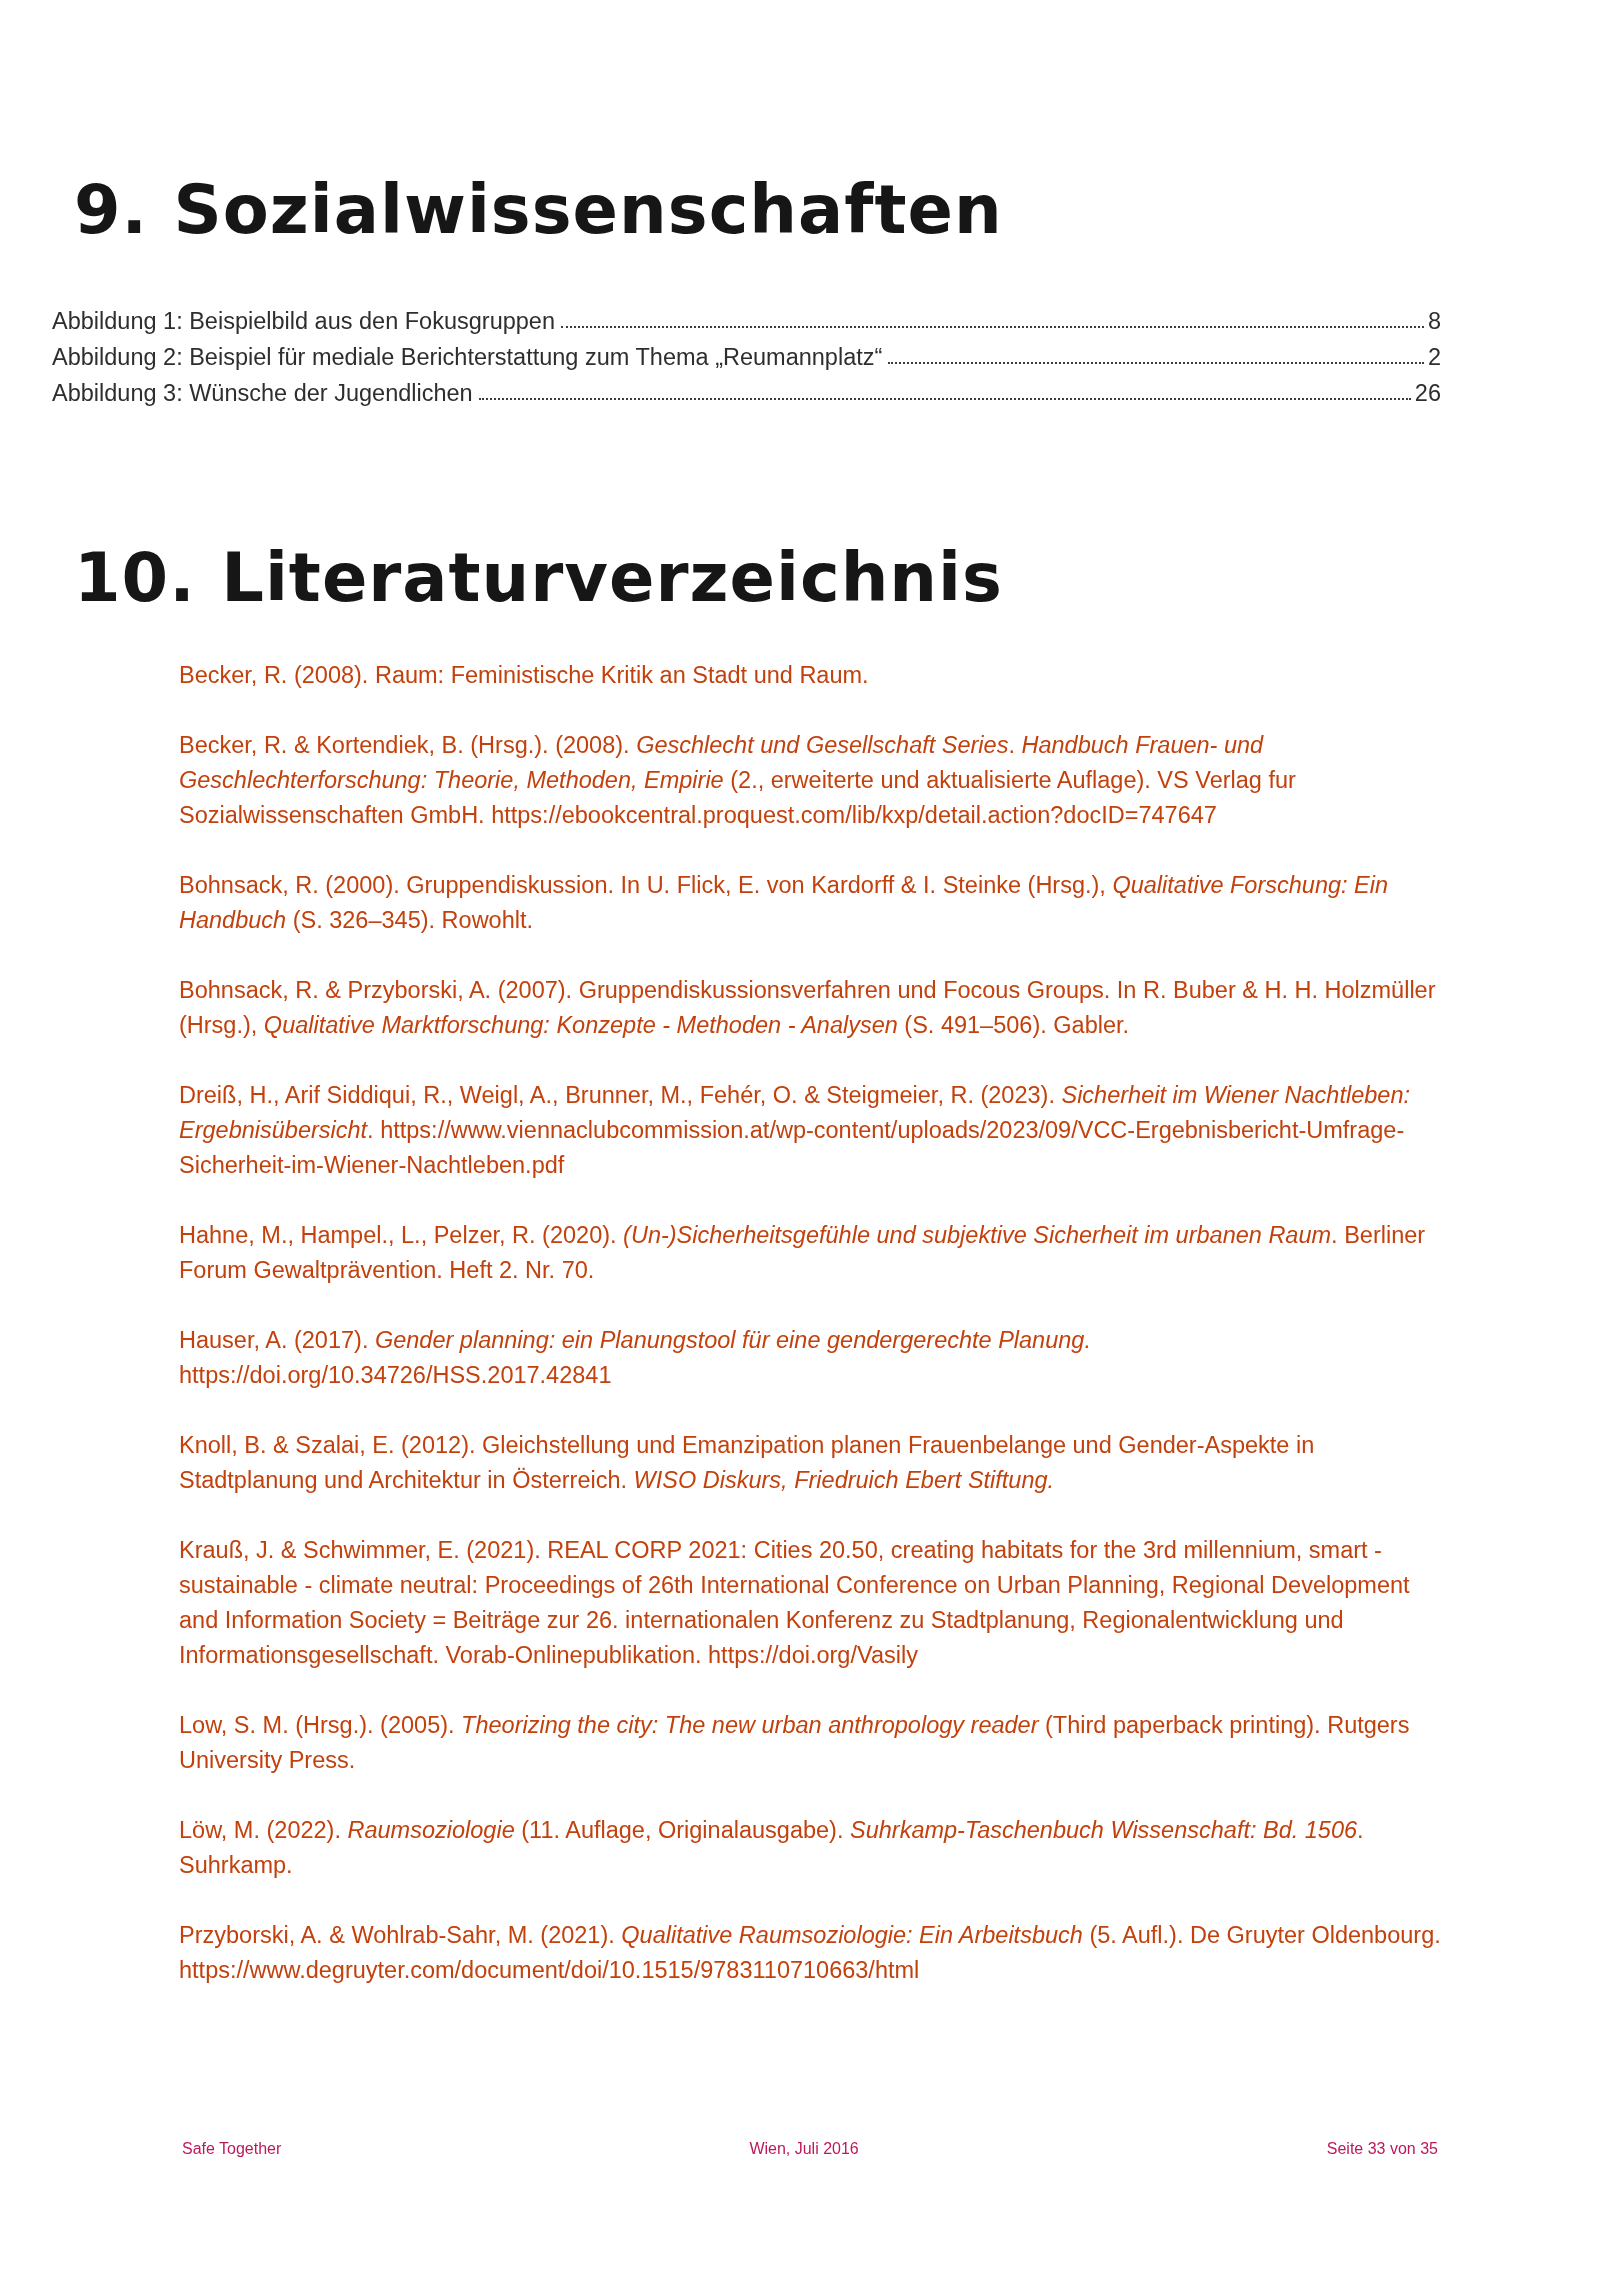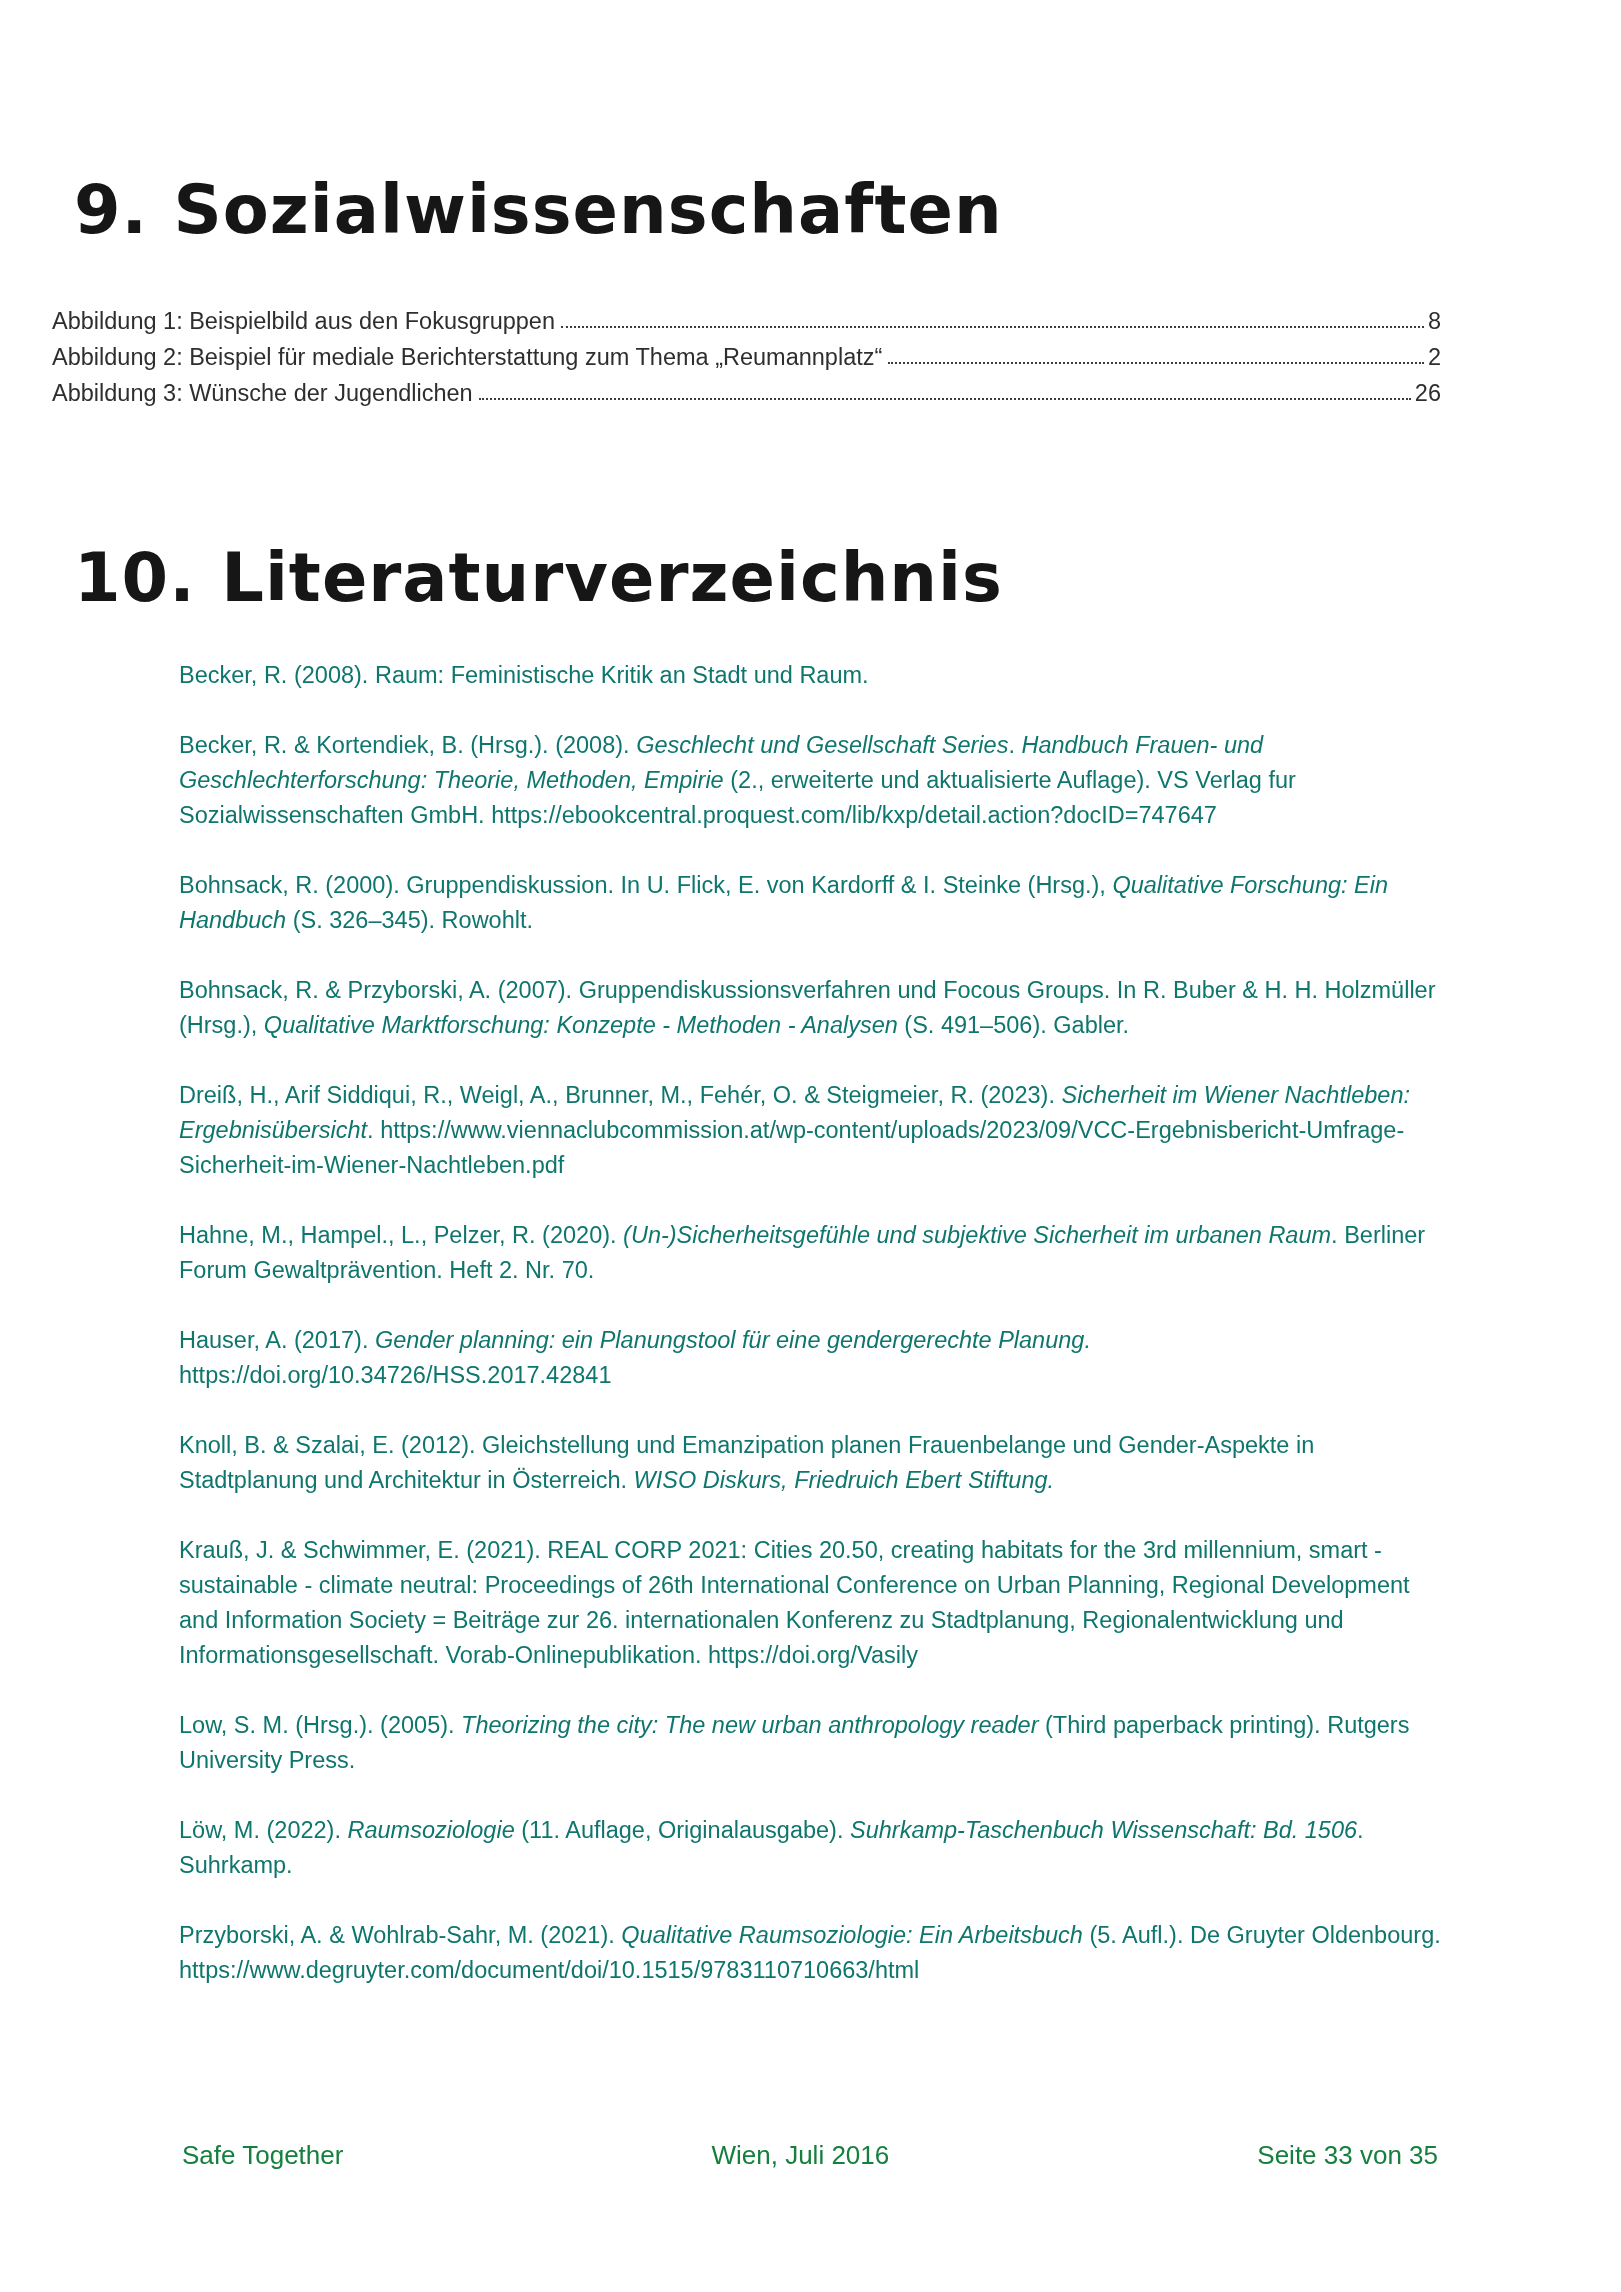--- a/index.html
+++ b/index.html
@@ -50,35 +50,35 @@
     min-width: 19.6px;
   }
   .toc-page { flex: 0 0 auto; }
 
   
   .refs {
     margin: 43px 0 0 179px;
     width: 1276px;
     font-size: 23.5px;
     line-height: 35px;
-    color: #0f766e;
+    color: #c2410c;
   }
   .refs p.ref { margin: 0 0 35px 0; }
   .refs em { font-style: italic; }
 
   
   .footer {
     position: absolute;
     left: 74px;
     top: 2140px;
     width: 1364px;
     display: flex;
     align-items: flex-end;
-    font-size: 26px;
-    color: #15803d;
+    font-size: 16px;
+    color: #be185d;
   }
   .footer-left { flex: 0 0 auto; padding-left: 108px; }
   .footer-center { flex: 1 1 auto; text-align: center; }
   .footer-right { flex: 0 0 auto; }
 </style>
 </head>
 <body>
 
 <div class="page">
 

